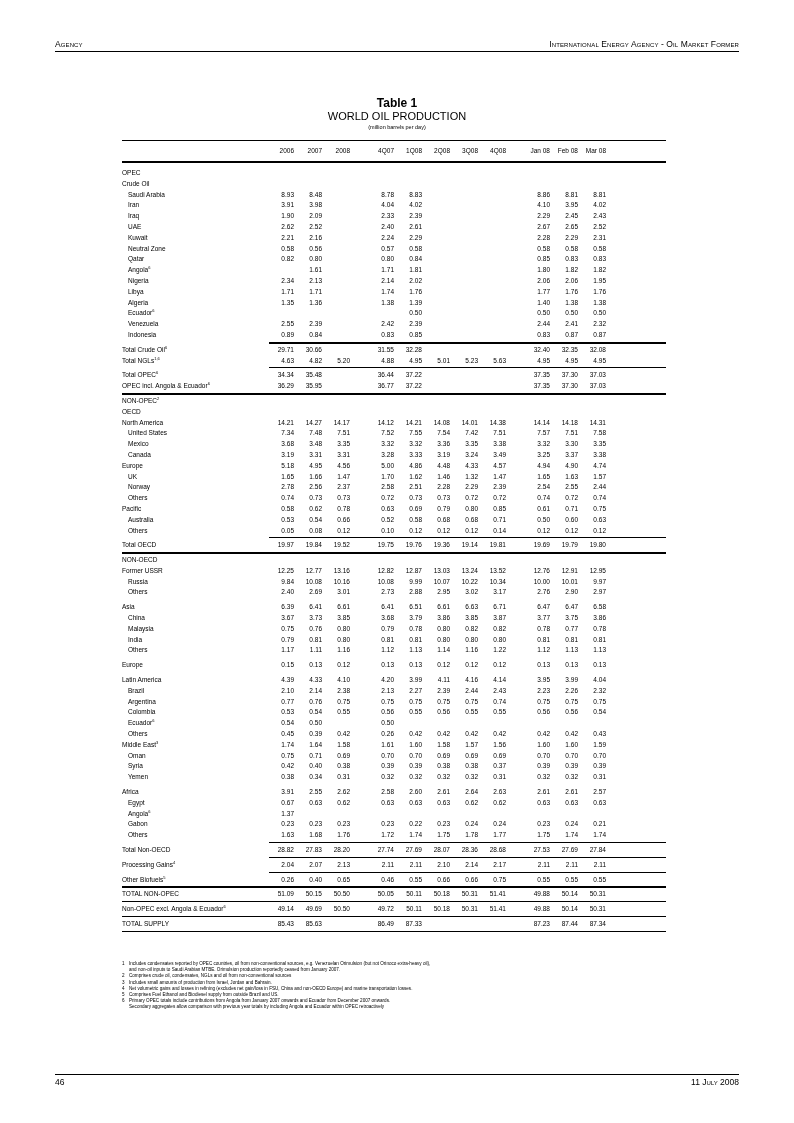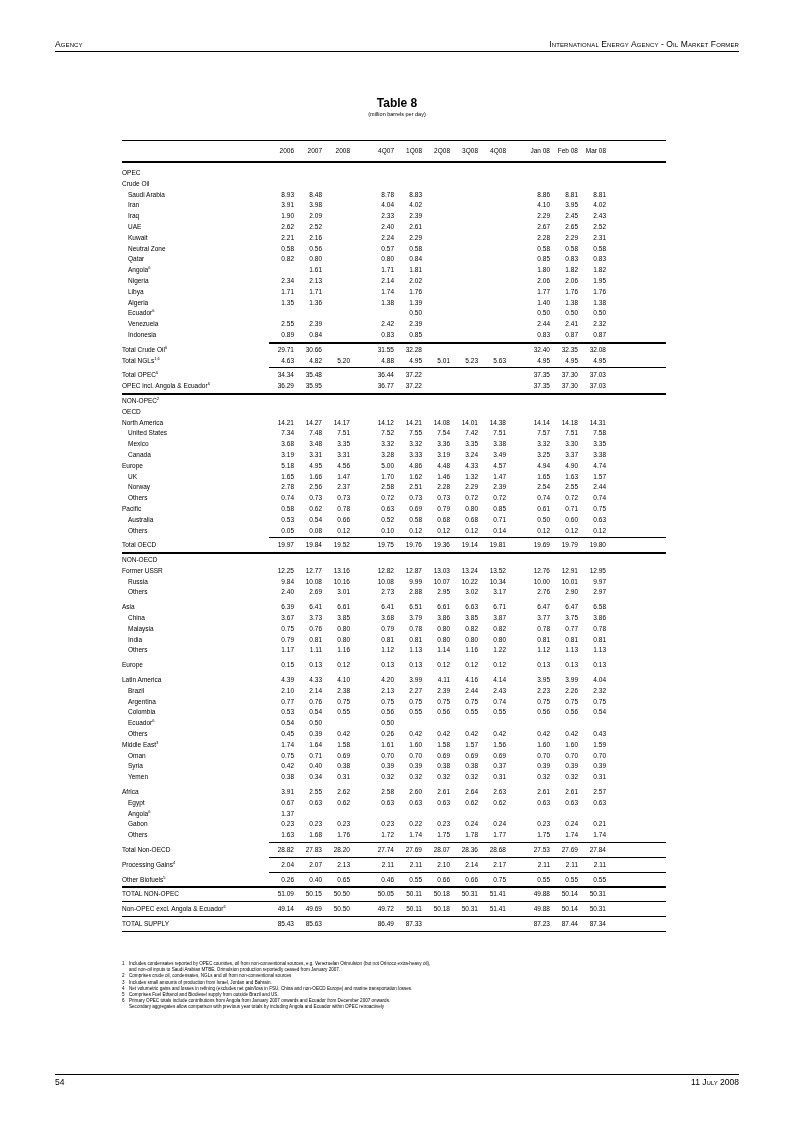--- a/index.html
+++ b/index.html
@@ -32,21 +32,22 @@
 </style>
 </head>
 <body>
 
 <div class="hdr">
   <span class="l">Agency</span>
   <span class="r">International Energy Agency - Oil Market Former</span>
 </div>
 
 <div class="title">
-  <div class="t1">Table 8</div>
+  <div class="t1">Table 1</div>
+  <div class="t2">WORLD OIL PRODUCTION</div>
   <div class="t3">(million barrels per day)</div>
 </div>
 
 <div class="tbl" id="tbl">
   <div class="colhdr" id="colhdr">
       <span style="left: 138px;">2006</span>
       <span style="left: 166px;">2007</span>
       <span style="left: 194px;">2008</span>
       <span style="left: 238px;">4Q07</span>
       <span style="left: 266px;">1Q08</span>
@@ -962,15 +963,15 @@
     <div class="n"><span class="k"></span><span>and non-oil inputs to Saudi Arabian MTBE. Orimulsion production reportedly ceased from January 2007.</span></div>
     <div class="n"><span class="k">2</span><span>Comprises crude oil, condensates, NGLs and oil from non-conventional sources</span></div>
     <div class="n"><span class="k">3</span><span>Includes small amounts of production from Israel, Jordan and Bahrain.</span></div>
     <div class="n"><span class="k">4</span><span>Net volumetric gains and losses in refining (excludes net gain/loss in FSU, China and non-OECD Europe) and marine transportation losses.</span></div>
     <div class="n"><span class="k">5</span><span>Comprises Fuel Ethanol and Biodiesel supply from outside Brazil and US.</span></div>
     <div class="n"><span class="k">6</span><span>Primary OPEC totals include contributions from Angola from January 2007 onwards and Ecuador from December 2007 onwards.</span></div>
     <div class="n"><span class="k"></span><span>Secondary aggregates allow comparison with previous year totals by including Angola and Ecuador within OPEC retroactively</span></div>
   </div>
 
 <div class="ftr">
-  <span class="l">54</span>
+  <span class="l">46</span>
   <span class="r">11 July 2008</span>
 </div>
 
 </body></html>

